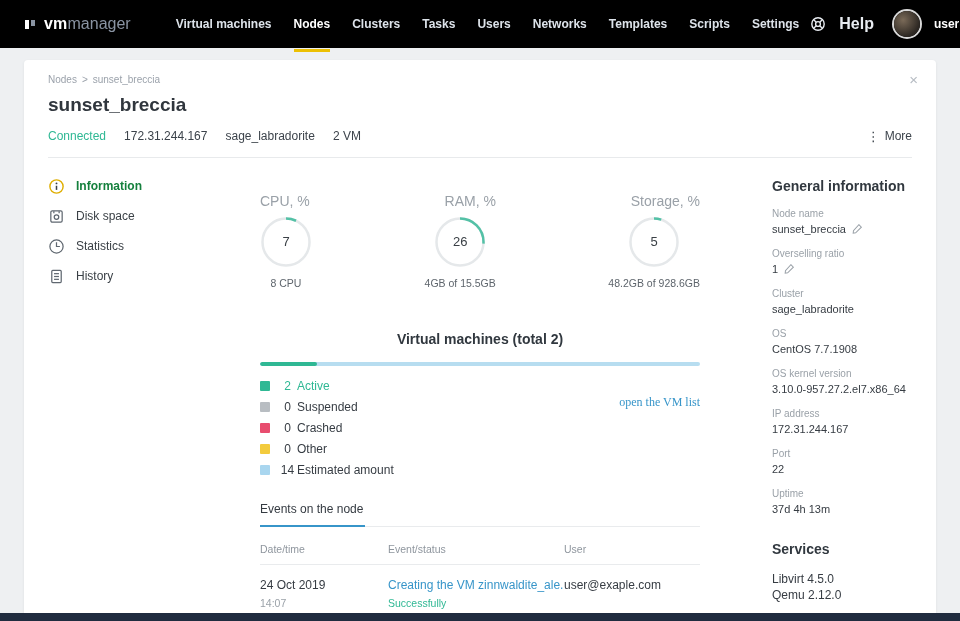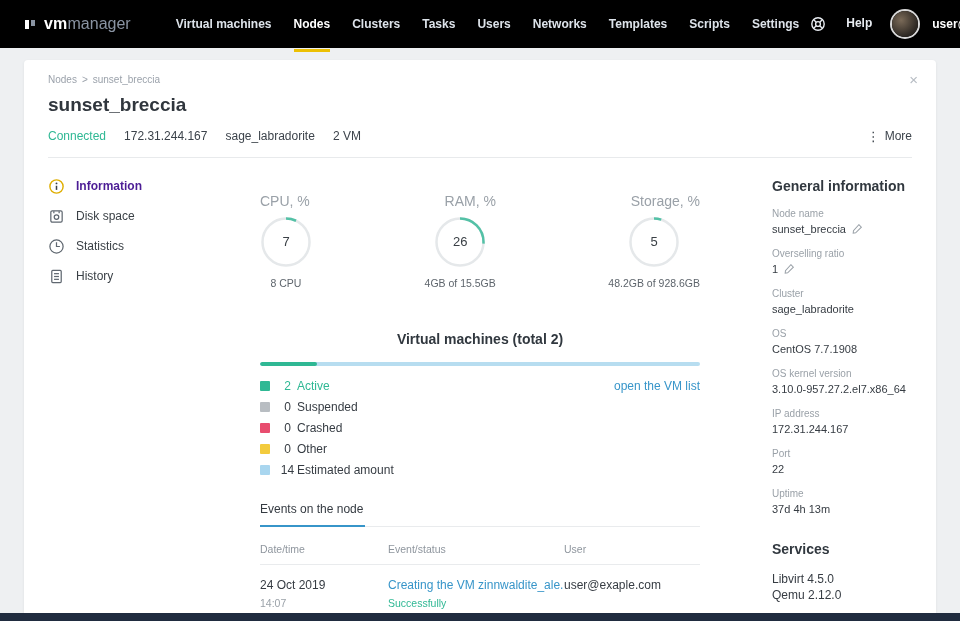--- a/index.html
+++ b/index.html
@@ -13,21 +13,21 @@
   .logo-bold { color: #ffffff; font-weight: 700; font-size: 16px; letter-spacing: .2px; }
   .logo-light { color: #8a94a3; font-weight: 400; font-size: 16px; }
   .logo-text { display: flex; }
   .mainnav { display: flex; align-items: stretch; height: 56px; margin-left: 34px; }
   .nav-item { position: relative; display: flex; align-items: center; padding: 0 11px;
               color: #dde3ea; font-size: 12px; font-weight: 700; cursor: pointer; white-space: nowrap; }
   .nav-item.active { color: #ffffff; }
   .nav-item.active::after { content: ""; position: absolute; left: 11px; right: 11px; bottom: 0;
               height: 3px; background: #ecc003; }
   .topbar-right { margin-left: auto; display: flex; align-items: center; gap: 14px; }
-  .help { display: flex; gap: 20px; color: #e8ecf1; font-size: 12px; font-weight: 700; cursor: pointer; }
+  .help { display: flex; align-items: center; gap: 13px; color: #e8ecf1; font-size: 16px; font-weight: 700; cursor: pointer; }
   .avatar { width: 26px; height: 26px; border-radius: 50%; cursor: pointer;
             background: radial-gradient(circle at 35% 35%, #7a6a58, #2c2722 70%);
             box-shadow: 0 0 0 2px rgba(255,255,255,.85); margin-left: 6px; }
   .userbox { display: flex; align-items: center; gap: 6px; color: #ffffff; font-size: 12px; font-weight: 700; cursor: pointer; }
 
   
   .page { position: absolute; top: 48px; left: 0; right: 0; bottom: 0; overflow: hidden; }
   .card { position: absolute; left: 24px; right: 24px; top: 12px; height: 640px;
           background: #ffffff; border-radius: 4px; box-shadow: 0 1px 3px rgba(35,45,60,.08); }
   .card-head { position: relative; padding: 14px 24px 0 24px; }
@@ -40,21 +40,21 @@
   .more-btn { margin-left: auto; display: flex; align-items: center; gap: 5px; color: #3c434b; cursor: pointer; }
   .more-glyph { font-size: 13px; color: #3c434b; }
   .head-divider { border: none; border-top: 1px solid #e8eaec; margin: 13px 0 0 0; }
 
   .card-body { display: flex; padding: 20px 24px 0 24px; }
 
   
   .side-nav { width: 212px; flex: none; }
   .side-item { display: flex; align-items: center; gap: 11px; margin-bottom: 13px;
                font-size: 12px; color: #3a4046; cursor: pointer; }
-  .side-item.active { font-weight: 700; color: #4c1d95; }
+  .side-item.active { font-weight: 700; color: #15803d; }
   .side-item svg { flex: none; }
 
   
   .center-col { width: 440px; flex: none; }
   .section-title { font-size: 14px; font-weight: 700; color: #31383f; margin: 0; }
 
   .gauge-labels { display: flex; justify-content: space-between; margin-top: 15px;
                   font-size: 14px; color: #9aa1a8; }
   .gauge-row { display: flex; justify-content: space-between; margin-top: 7px; }
   .gauge { display: flex; flex-direction: column; align-items: center; }
@@ -67,21 +67,21 @@
   .gauge-cap { margin-top: 9px; font-size: 10.5px; color: #5e656c; }
 
   .vm-section { margin-top: 42px; text-align: center; }
   .vm-bar { margin-top: 15px; height: 4px; border-radius: 2px; background: #b7ddf0; overflow: hidden; }
   .vm-bar-fill { height: 100%; background: #2fb894; border-radius: 2px; }
   .legend-wrap { position: relative; margin-top: 13px; }
   .legend-row { display: flex; align-items: center; margin-bottom: 7px; font-size: 12px; color: #363c43; }
   .swatch { width: 10px; height: 10px; border-radius: 1px; margin-right: 8px; flex: none; }
   .l-count { width: 19px; flex: none; }
   .legend-row.active-row .l-count, .legend-row.active-row .l-label { color: #2fb894; }
-  .vm-link { position: absolute; top: 0; right: 0; font-size: 12px; color: #3795c9; cursor: pointer; }
+  .vm-link { position: absolute; top: 16px; right: 0; font-size: 12px; color: #3795c9; cursor: pointer; font-family: Liberation Serif, serif; }
 
   .events-section { margin-top: 22px; }
   .tabs { border-bottom: 1px solid #e9ebed; }
   .tab { display: inline-block; font-size: 12px; color: #343a41; padding: 0 2px 9px 0;
          border-bottom: 2px solid #3795c9; margin-bottom: -1px; cursor: pointer; }
   .erow { display: grid; grid-template-columns: 128px 176px 1fr; align-items: start; }
   .ehead { padding: 16px 0 9px 0; border-bottom: 1px solid #e9ebed;
            font-size: 10.5px; color: #8f969e; }
   .edata { padding: 13px 0 14px 0; border-bottom: 1px solid #edeff1; }
   .edata:last-child { border-bottom: none; }

